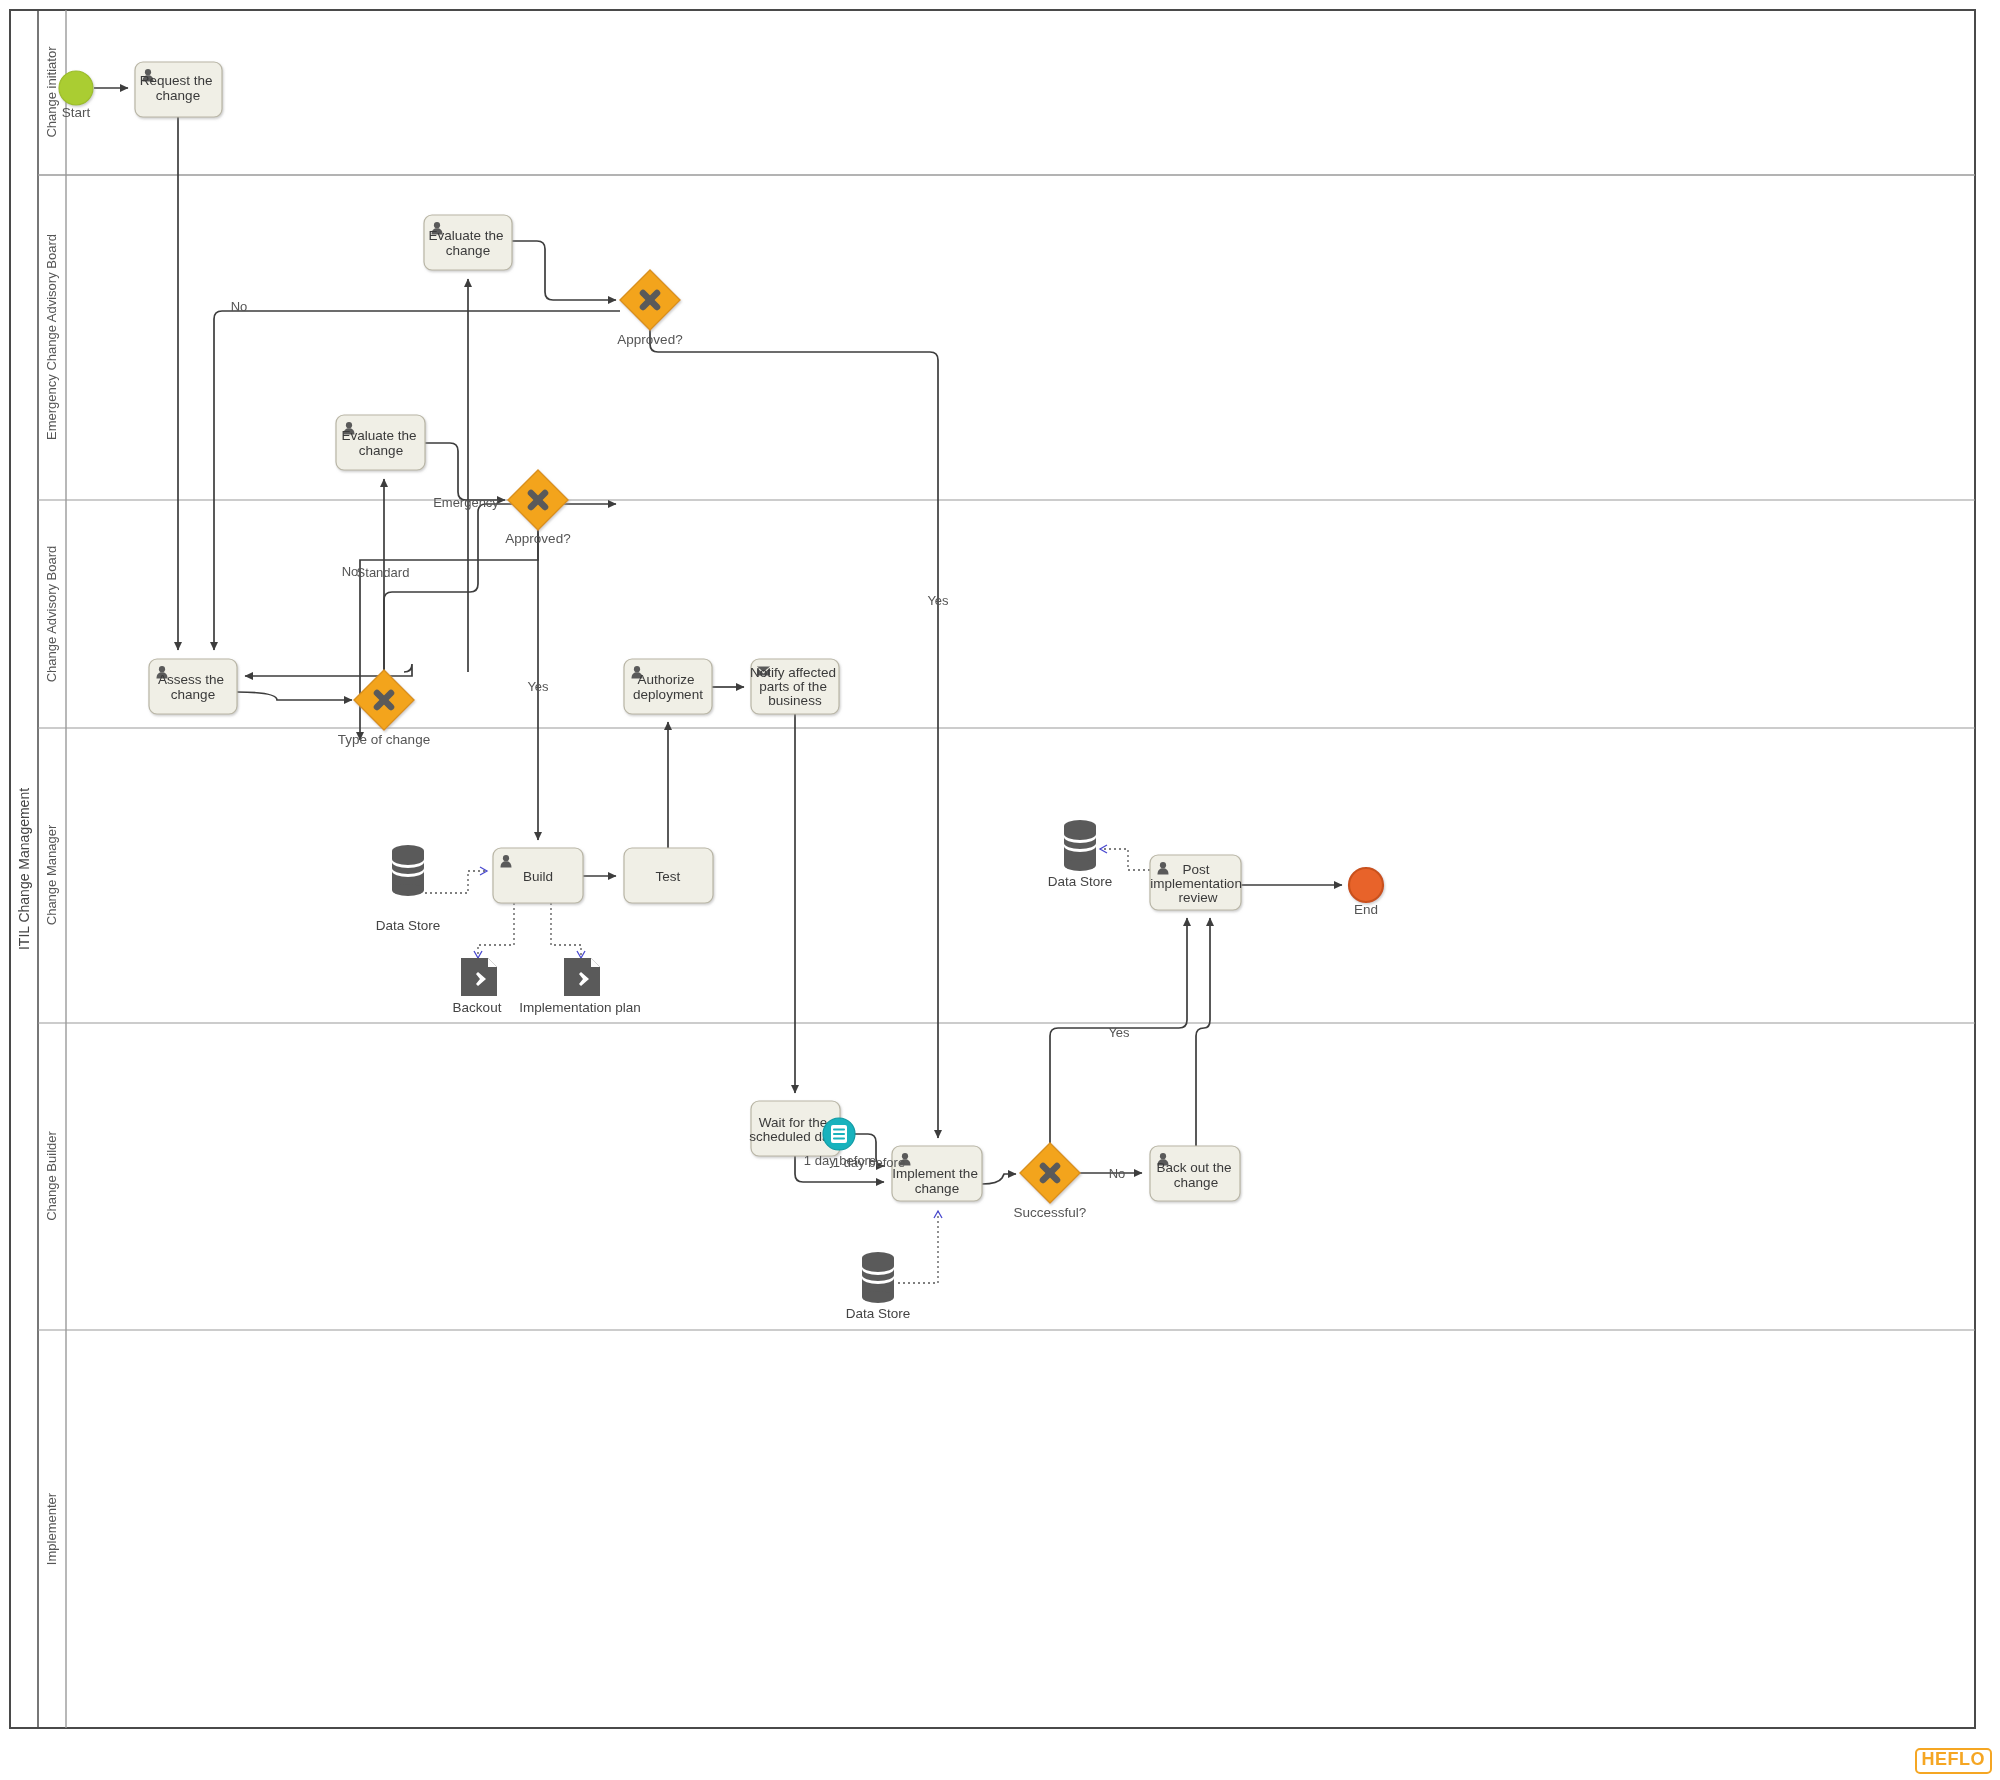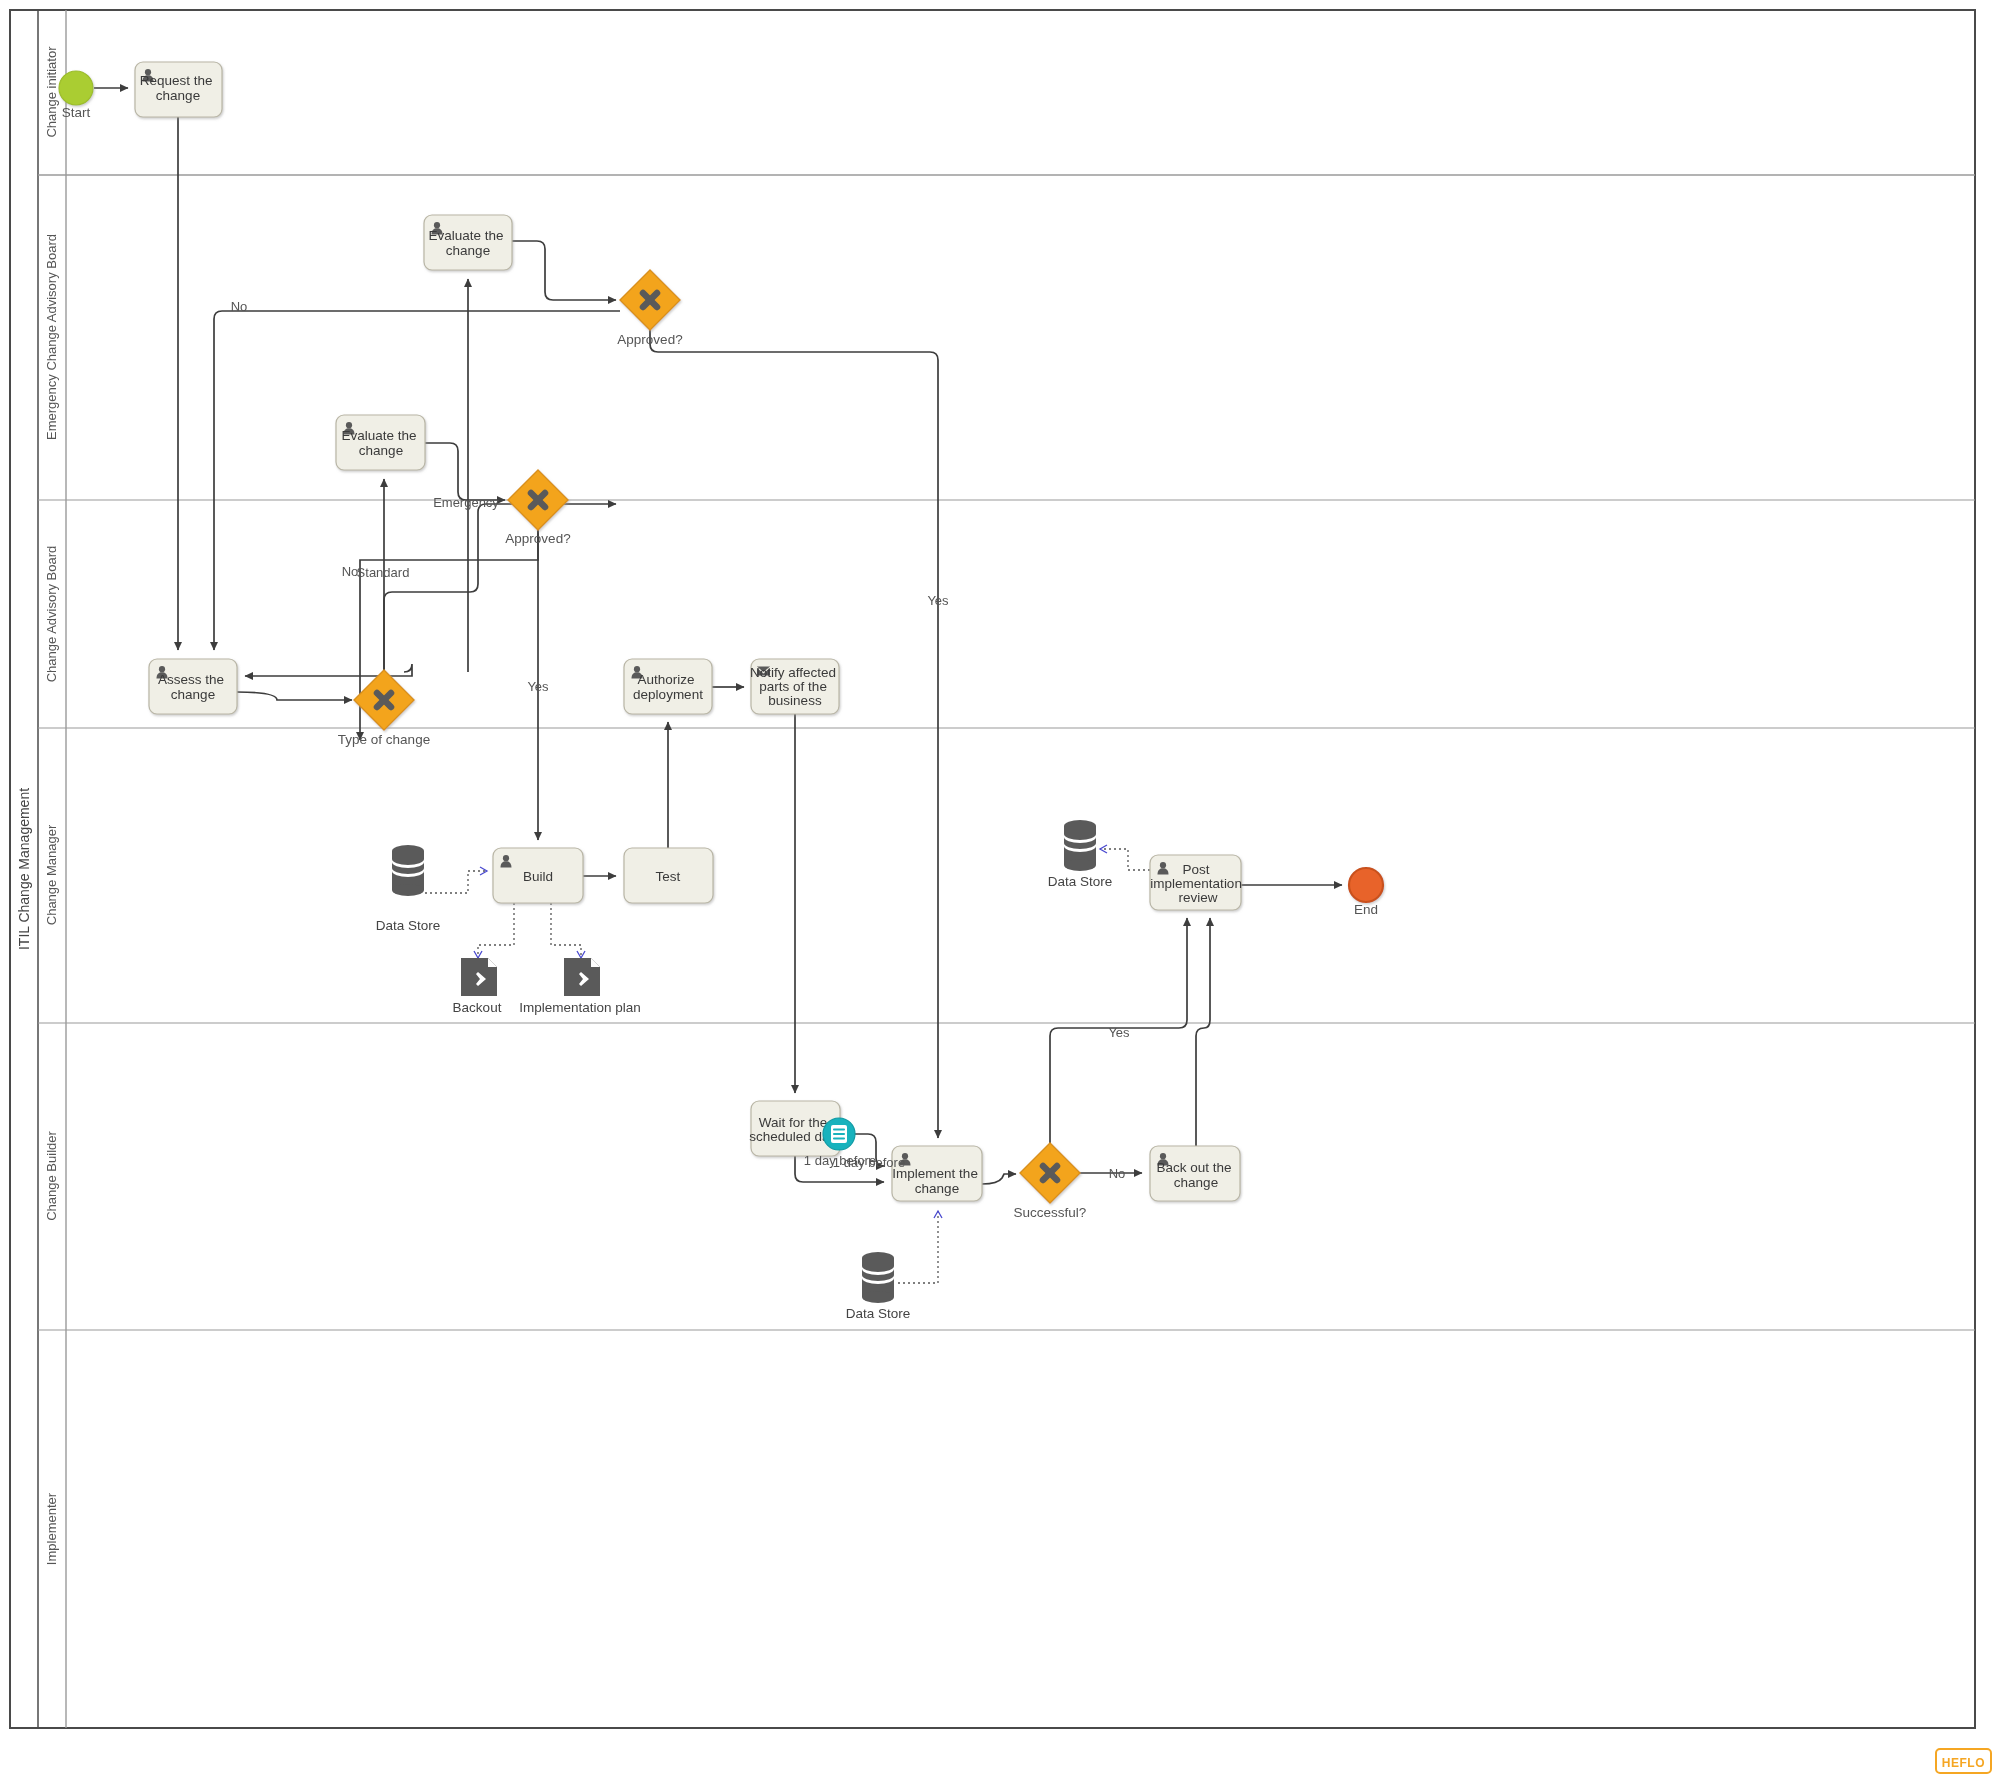--- a/index.html
+++ b/index.html
@@ -6,21 +6,21 @@
   body{font-family:"Liberation Sans","DejaVu Sans",sans-serif;}
   #stage{position:relative;width:2000px;height:1780px;overflow:hidden;background:#fff;}
   svg{display:block;}
   .lane-label{font-size:13px;fill:#555;font-family:"Liberation Sans",sans-serif;}
   .pool-label{font-size:14px;fill:#444;font-family:"Liberation Sans",sans-serif;}
   .task-text{font-size:13.5px;fill:#3a3a3a;font-family:"Liberation Sans",sans-serif;}
   .ev-text{font-size:13.5px;fill:#555;font-family:"Liberation Sans",sans-serif;}
   .flow-label{font-size:13px;fill:#555;font-family:"Liberation Sans",sans-serif;}
   .obj-text{font-size:13.5px;fill:#444;font-family:"Liberation Sans",sans-serif;}
   .heflo{position:absolute;right:8px;bottom:6px;border:2px solid #F5A623;border-radius:5px;
-         color:#F5A623;font-size:12px;font-weight:bold;letter-spacing:.5px;padding:7px 5px 2px 5px;
+         color:#F5A623;font-size:18px;font-weight:bold;letter-spacing:.5px;padding:0 5px 2px 5px;
          font-family:"Liberation Sans",sans-serif;line-height:1.1;}
 </style>
 </head>
 <body>
 
 <div id="stage">
 
 <svg width="2000" height="1780" viewBox="0 0 2000 1780" xmlns="http://www.w3.org/2000/svg">
   <defs>
     <marker id="arrow" markerWidth="9" markerHeight="9" refX="8" refY="4.5" orient="auto" markerUnits="userSpaceOnUse">

